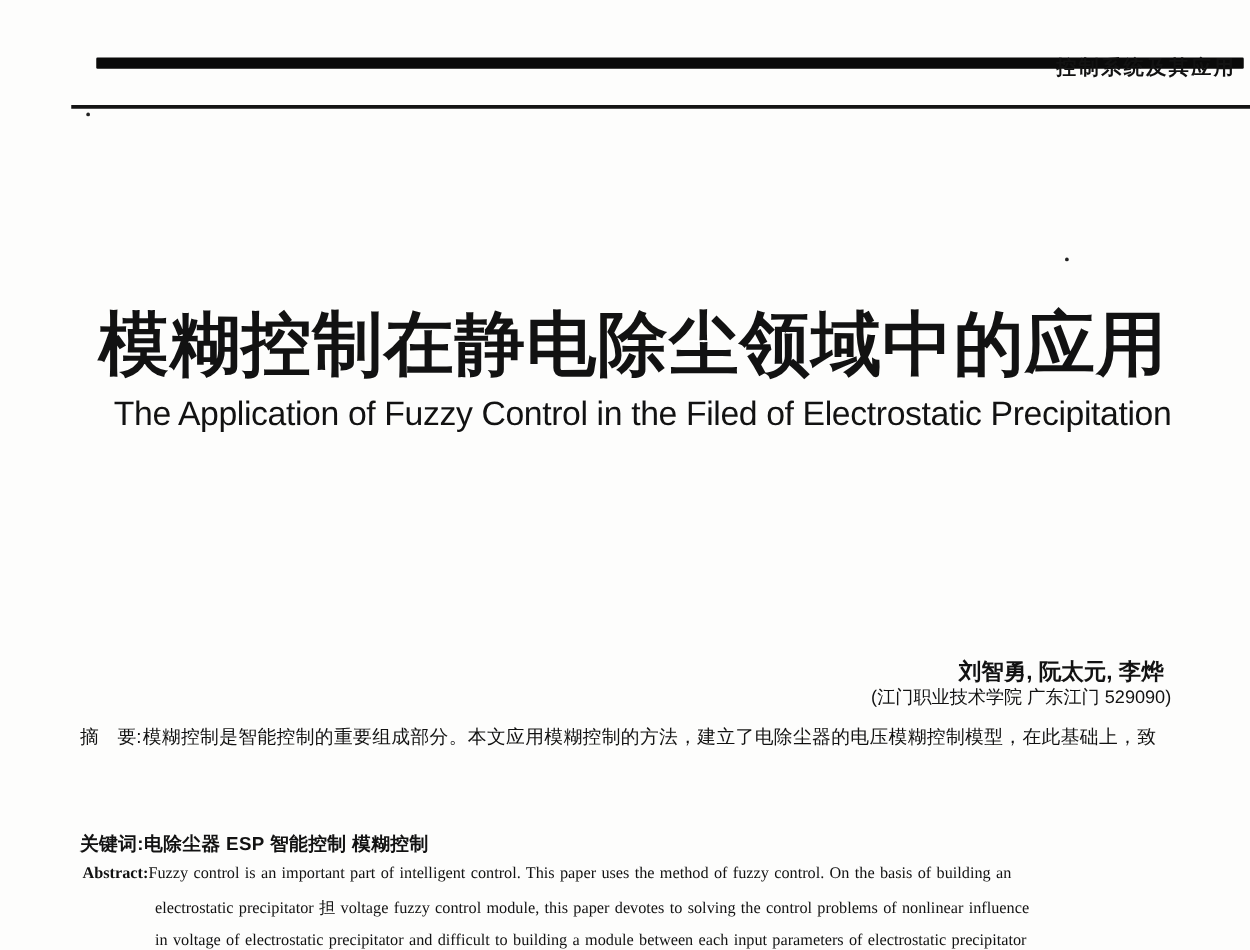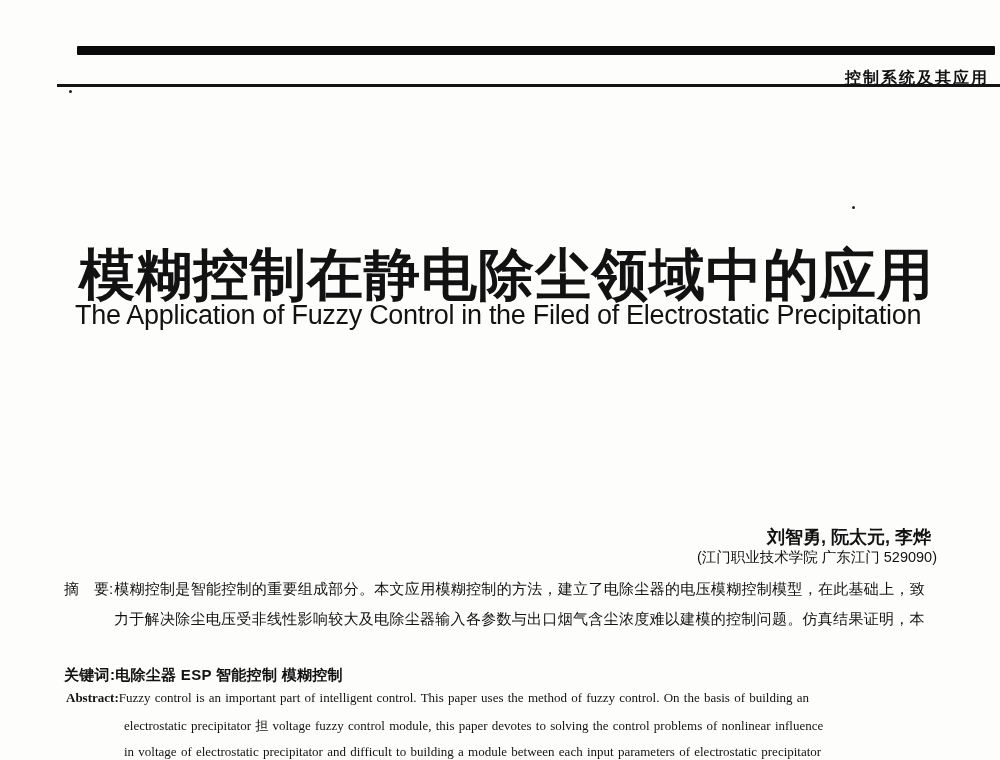--- a/index.html
+++ b/index.html
@@ -29,21 +29,21 @@
   .rule-thin {
     position: absolute;
     left: 57px;
     top: 84px;
     width: 943px;
     height: 3px;
     background: #141414;
   }
   .journal-section {
     position: absolute;
-    top: 68px;
+    top: 44px;
     right: 11px;
     font-size: 16px;
     font-weight: bold;
     letter-spacing: 2px;
     white-space: nowrap;
   }
   .speck {
     position: absolute;
     background: #222;
     border-radius: 50%;
@@ -116,31 +116,30 @@
 
   <div class="journal-section">控制系统及其应用</div>
 
   <div class="rule-thin"></div>
 
   <div class="speck speck-a"></div>
   <div class="speck speck-b"></div>
 
   <h1 class="title-zh" style="margin:0;">模糊控制在静电除尘领域中的应用</h1>
 
-  <h2 class="title-en" style="margin:0; font-weight:normal;">The Application of Fuzzy Control in the Filed of Electrostatic Precipitation</h2>
+  <h2 class="title-en" style="margin:16px; font-weight:normal;">The Application of Fuzzy Control in the Filed of Electrostatic Precipitation</h2>
 
   <div class="authors">刘智勇, 阮太元, 李烨</div>
 
   <div class="affiliation">(江门职业技术学院 广东江门  529090)</div>
 
   <div class="zh-line abs-zh-1">
     <span class="bold label">摘　要:</span><span>模糊控制是智能控制的重要组成部分。本文应用模糊控制的方法，建立了电除尘器的电压模糊控制模型，在此基础上，致</span>
   </div>
 
-  <div class="zh-line abs-zh-2">力于解决除尘电压受非线性影响较大及电除尘器输入各参数与出口烟气含尘浓度难以建模的控制问题。仿真结果证明，本</div>
 
 
   <div class="zh-line kw-line">
     <span>关键词:</span><span>电除尘器 ESP 智能控制 模糊控制</span>
   </div>
 
   <div class="en-line abs-en-1">
     <span class="label">Abstract:</span><span>Fuzzy control is an important part of intelligent control. This paper uses the method of fuzzy control. On the basis of building an</span>
   </div>
 

